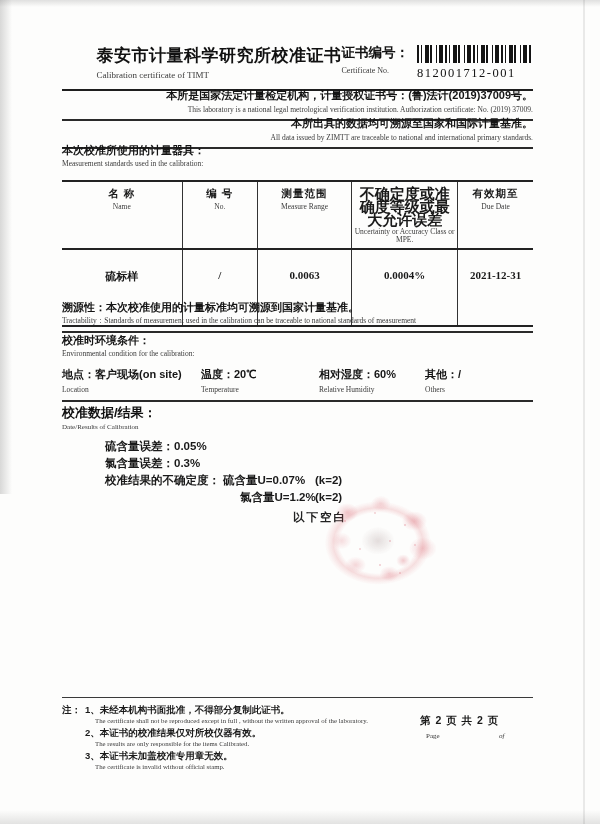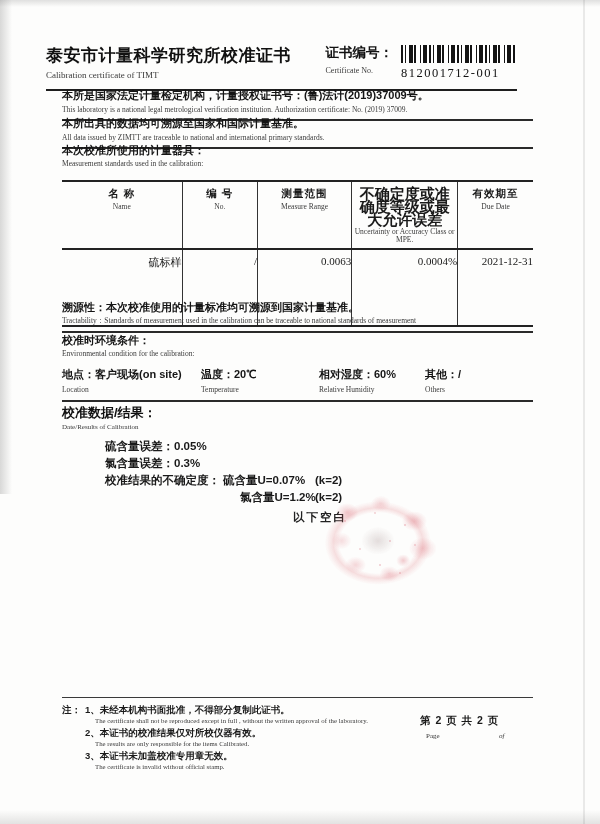--- a/index.html
+++ b/index.html
@@ -12,59 +12,59 @@
                 background:linear-gradient(90deg, rgba(120,120,120,.28), rgba(120,120,120,0)); }
   .edge-top   { position:absolute; left:0; top:0; width:100%; height:7px;
                 background:linear-gradient(180deg, rgba(120,120,120,.22), rgba(120,120,120,0)); }
   .edge-bottom{ position:absolute; left:0; bottom:0; width:100%; height:14px;
                 background:linear-gradient(0deg, rgba(120,120,120,.20), rgba(120,120,120,0)); }
   .edge-right { position:absolute; left:583px; top:0; width:2px; height:100%;
                 background:rgba(90,90,90,.12); }
   .en  { font-family:"Liberation Serif", serif; color:#3a3a3a; }
 
   
-  .header { position:absolute; left:46px; top:44px; width:471px; padding-bottom:8px;
-            border-bottom:2px solid #1e1e1e; display:flex; justify-content:space-between; }
+  .header { position:absolute; left:62px; top:44px; width:471px; padding-bottom:8px;
+            border-bottom:2px solid #1e1e1e; display:flex; justify-content:flex-end; }
   .title-cn { font-size:17px; font-weight:bold; letter-spacing:.5px; color:#111; }
   .title-en { font-size:9px; margin-top:3px; }
   .cert-block { display:flex; gap:8px; }
   .cert-label-cn { font-size:13.5px; font-weight:bold; color:#111; white-space:nowrap; }
   .cert-label-en { font-size:8px; margin-top:4px; }
   .barcode { width:116px; height:18px; margin-top:1px;
     background:repeating-linear-gradient(90deg,
       #141414 0 2px, #fff 2px 4px, #141414 4px 5px, #fff 5px 8px,
       #141414 8px 12px, #fff 12px 13px, #141414 13px 15px, #fff 15px 19px,
       #141414 19px 20px, #fff 20px 22px, #141414 22px 26px, #fff 26px 28px); }
   .cert-number { font-family:"Liberation Serif", serif; font-size:12.5px; letter-spacing:1.5px;
                  color:#111; margin-top:3px; }
 
   
   .statement { position:absolute; left:62px; width:471px; padding-bottom:5px;
-               border-bottom:2px solid #2a2a2a; }
+               border-bottom:2px solid #2a2a2a;text-align:right; }
   .statement .s-cn { font-size:11px; font-weight:bold; color:#151515; }
   .statement .s-en { font-size:7.5px; margin-top:2px; }
   #stmt1 { top:88px; }
   #stmt2 { top:116px; }
 
   
   .standards { position:absolute; left:62px; top:143px; width:471px; }
   .sec-head-cn { font-size:11px; font-weight:bold; color:#151515; }
   .sec-head-en { font-size:7.5px; margin-top:1px; }
   table.std { border-collapse:collapse; width:100%; margin-top:12px; table-layout:fixed;
               border-top:2px solid #222; border-bottom:2px solid #222; }
   table.std th, table.std td { border-left:1.3px solid #333; border-right:1.3px solid #333; }
   table.std th:first-child, table.std td:first-child { border-left:none; }
   table.std th:last-child,  table.std td:last-child  { border-right:none; }
   table.std thead tr { border-bottom:2px solid #222; }
   table.std th { font-weight:normal; vertical-align:top; padding:5px 2px 4px; height:50px; }
   .th-cn { font-size:10.5px; font-weight:bold; color:#1a1a1a; letter-spacing:1px; }
   .th-cn.small { font-size:15px; letter-spacing:0; line-height:13px; }
   .th-en { font-family:"Liberation Serif", serif; font-size:7.5px; color:#3a3a3a; margin-top:2px; line-height:8px; }
-  table.std td { height:77px; vertical-align:top; text-align:right; padding-top:5px;
-                 font-size:11px; color:#1a1a1a; }
+  table.std td { height:77px; vertical-align:top; text-align:center; padding-top:19px;
+                 font-size:11px; color:#1a1a1a;font-weight:bold; }
   td.serif { font-family:"Liberation Serif", serif; }
 
   
   .trace { position:absolute; left:62px; top:300px; width:471px; padding-bottom:5px;
            border-bottom:2px solid #2a2a2a; }
 
   
   .env { position:absolute; left:62px; top:333px; width:471px; padding-bottom:6px;
          border-bottom:2px solid #2a2a2a; }
   .env-fields { display:flex; margin-top:9px; }

